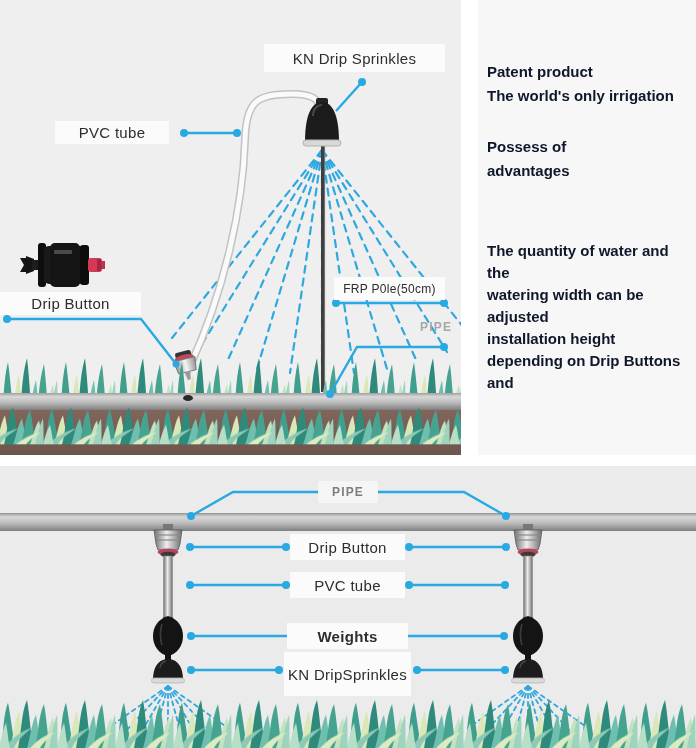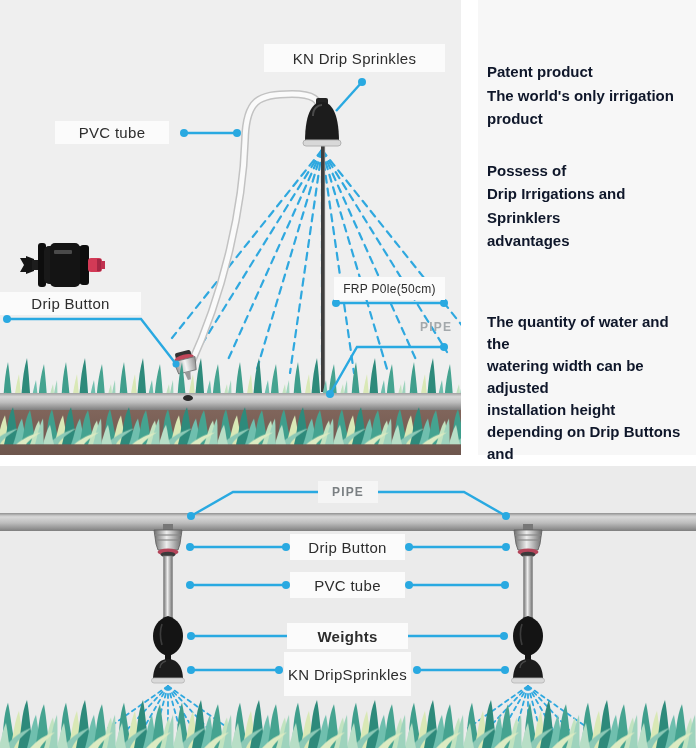--- a/index.html
+++ b/index.html
@@ -146,26 +146,24 @@
     <div class="lbl" style="left:0px;top:292px;width:141px;height:23px;">Drip Button</div>
     <div class="lbl small" style="left:334px;top:277px;width:111px;height:23px;">FRP P0le(50cm)</div>
     <div class="ghost" style="left:420px;top:320px;">PIPE</div>
   </div>
 
   <div id="panelB" class="panel">
     <div class="infotext">
       <div class="para1">
         <div class="line">Patent product</div>
         <div class="line">The world's only irrigation</div>
-        <div class="line">product</div>
       </div>
       <div class="gap1"></div>
       <div class="para2">
         <div class="line">Possess of</div>
-        <div class="line">Drip Irrigations and Sprinklers</div>
         <div class="line">advantages</div>
       </div>
       <div class="gap2"></div>
       <div class="para3">
         <div class="line">The quantity of water and the</div>
         <div class="line">watering width can be adjusted</div>
         <div class="line">installation height</div>
         <div class="line">depending on Drip Buttons and</div>
       </div>
     </div>

